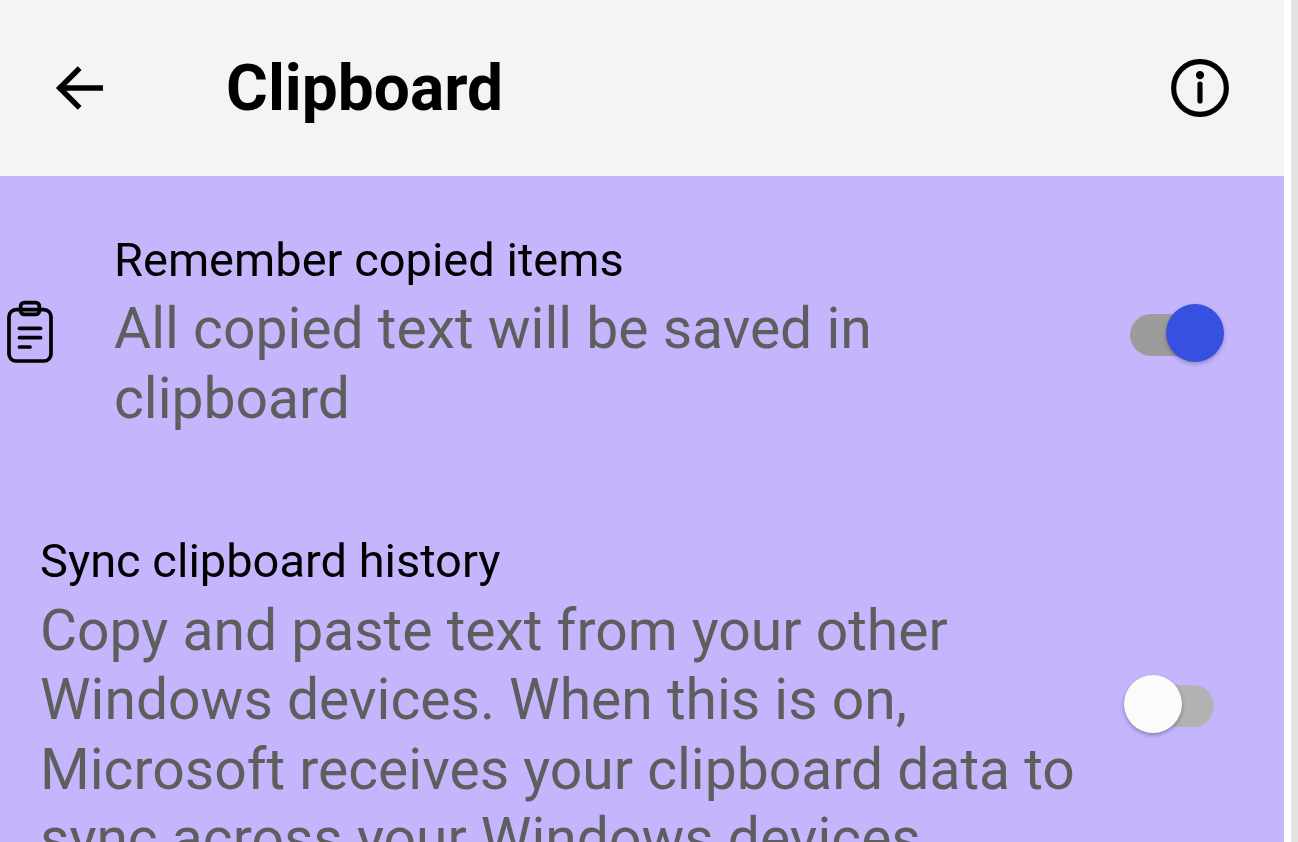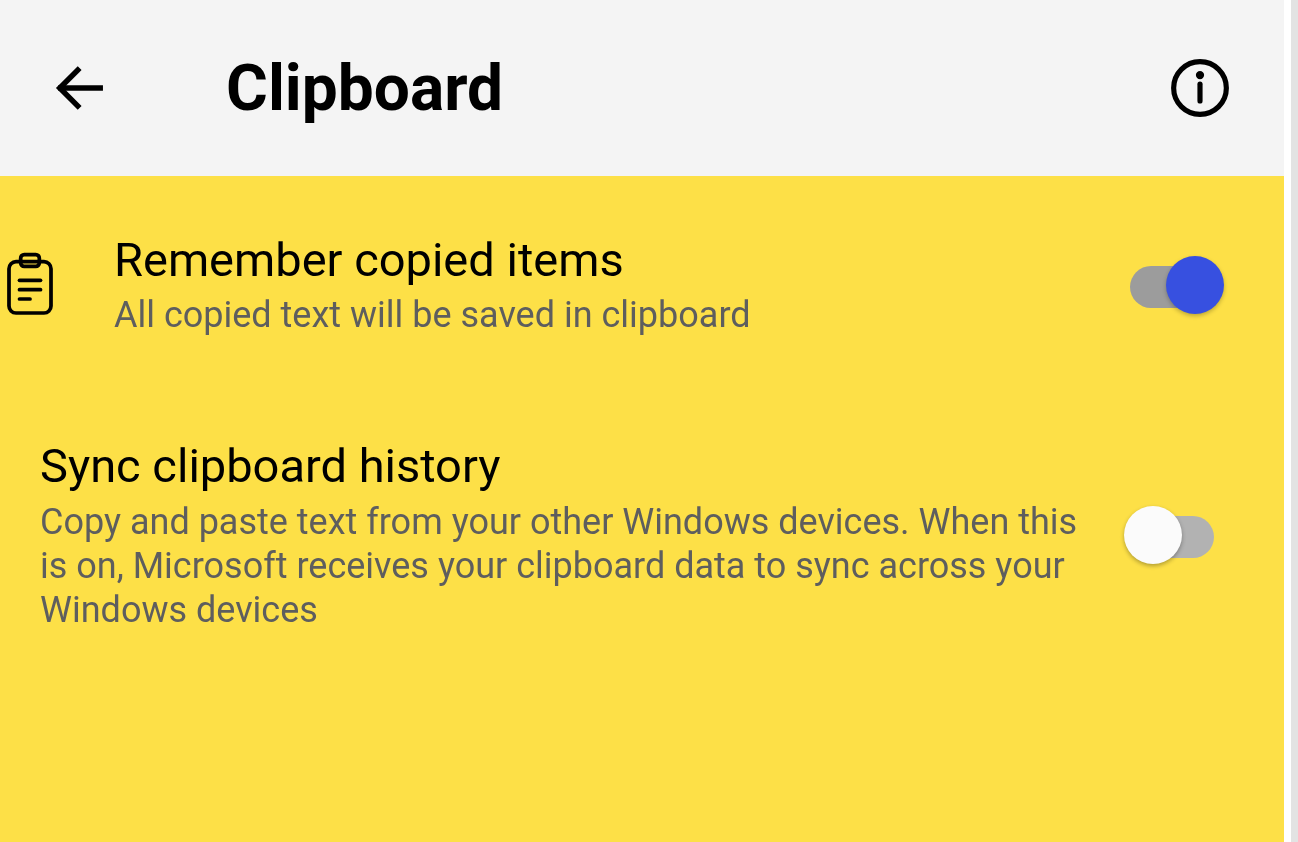--- a/index.html
+++ b/index.html
@@ -6,21 +6,21 @@
   html, body {
     width: 1298px;
     height: 842px;
     font-family: -apple-system, BlinkMacSystemFont, "Segoe UI", Roboto, Arial, sans-serif;
     background: #e3e3e3;
     overflow: hidden;
   }
   .page {
     width: 1291px; 
     height: 842px;
-    background: #fde047;
+    background: #c4b5fd;
     border-right: 7px solid #ffffff;
   }
   .header {
     height: 176px;
     background: #f4f4f4;
     display: flex;
     align-items: center;
     padding-left: 44px;
     padding-right: 48px;
   }
@@ -76,21 +76,21 @@
     padding-right: 40px;
   }
   .row-title {
     font-size: 47px;
     font-weight: 400;
     color: #000;
     line-height: 1.2;
     margin-bottom: 6px;
   }
   .row-desc {
-    font-size: 36px;
+    font-size: 57px;
     font-weight: 400;
     color: #5e5e5e;
     line-height: 1.22;
   }
   .toggle {
     width: 100px;
     height: 58px;
     position: relative;
     flex-shrink: 0;
     cursor: pointer;

